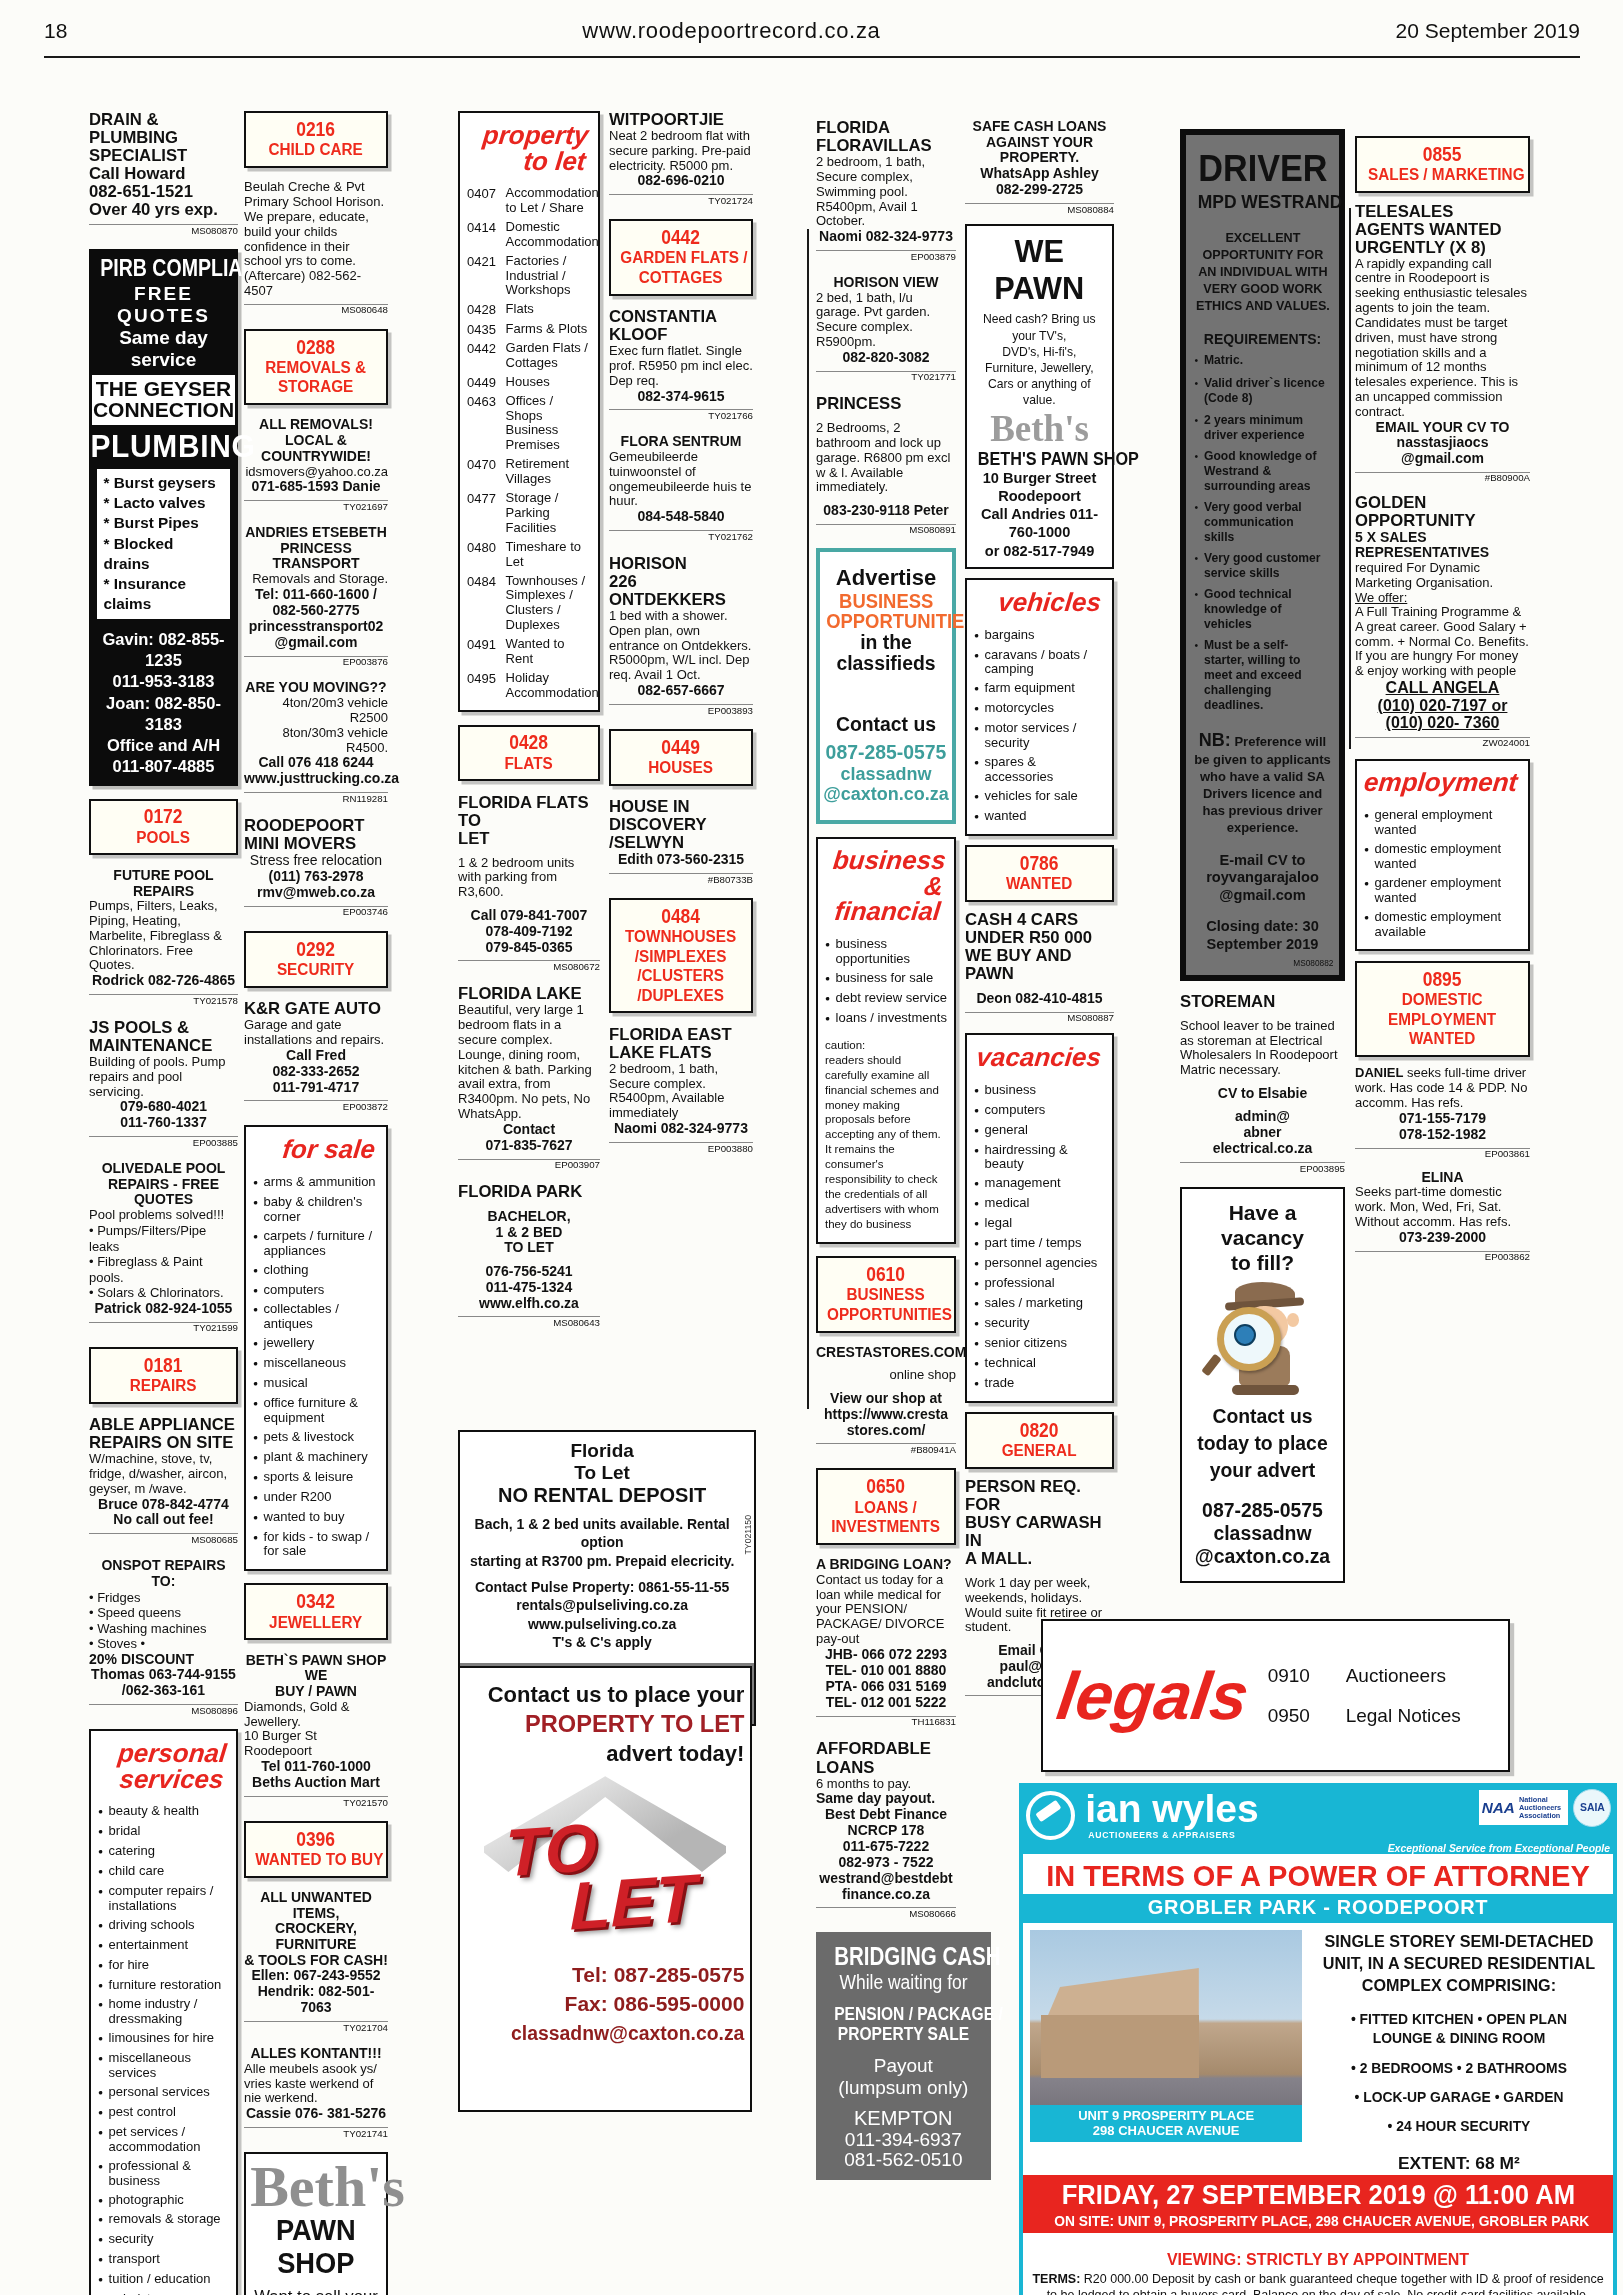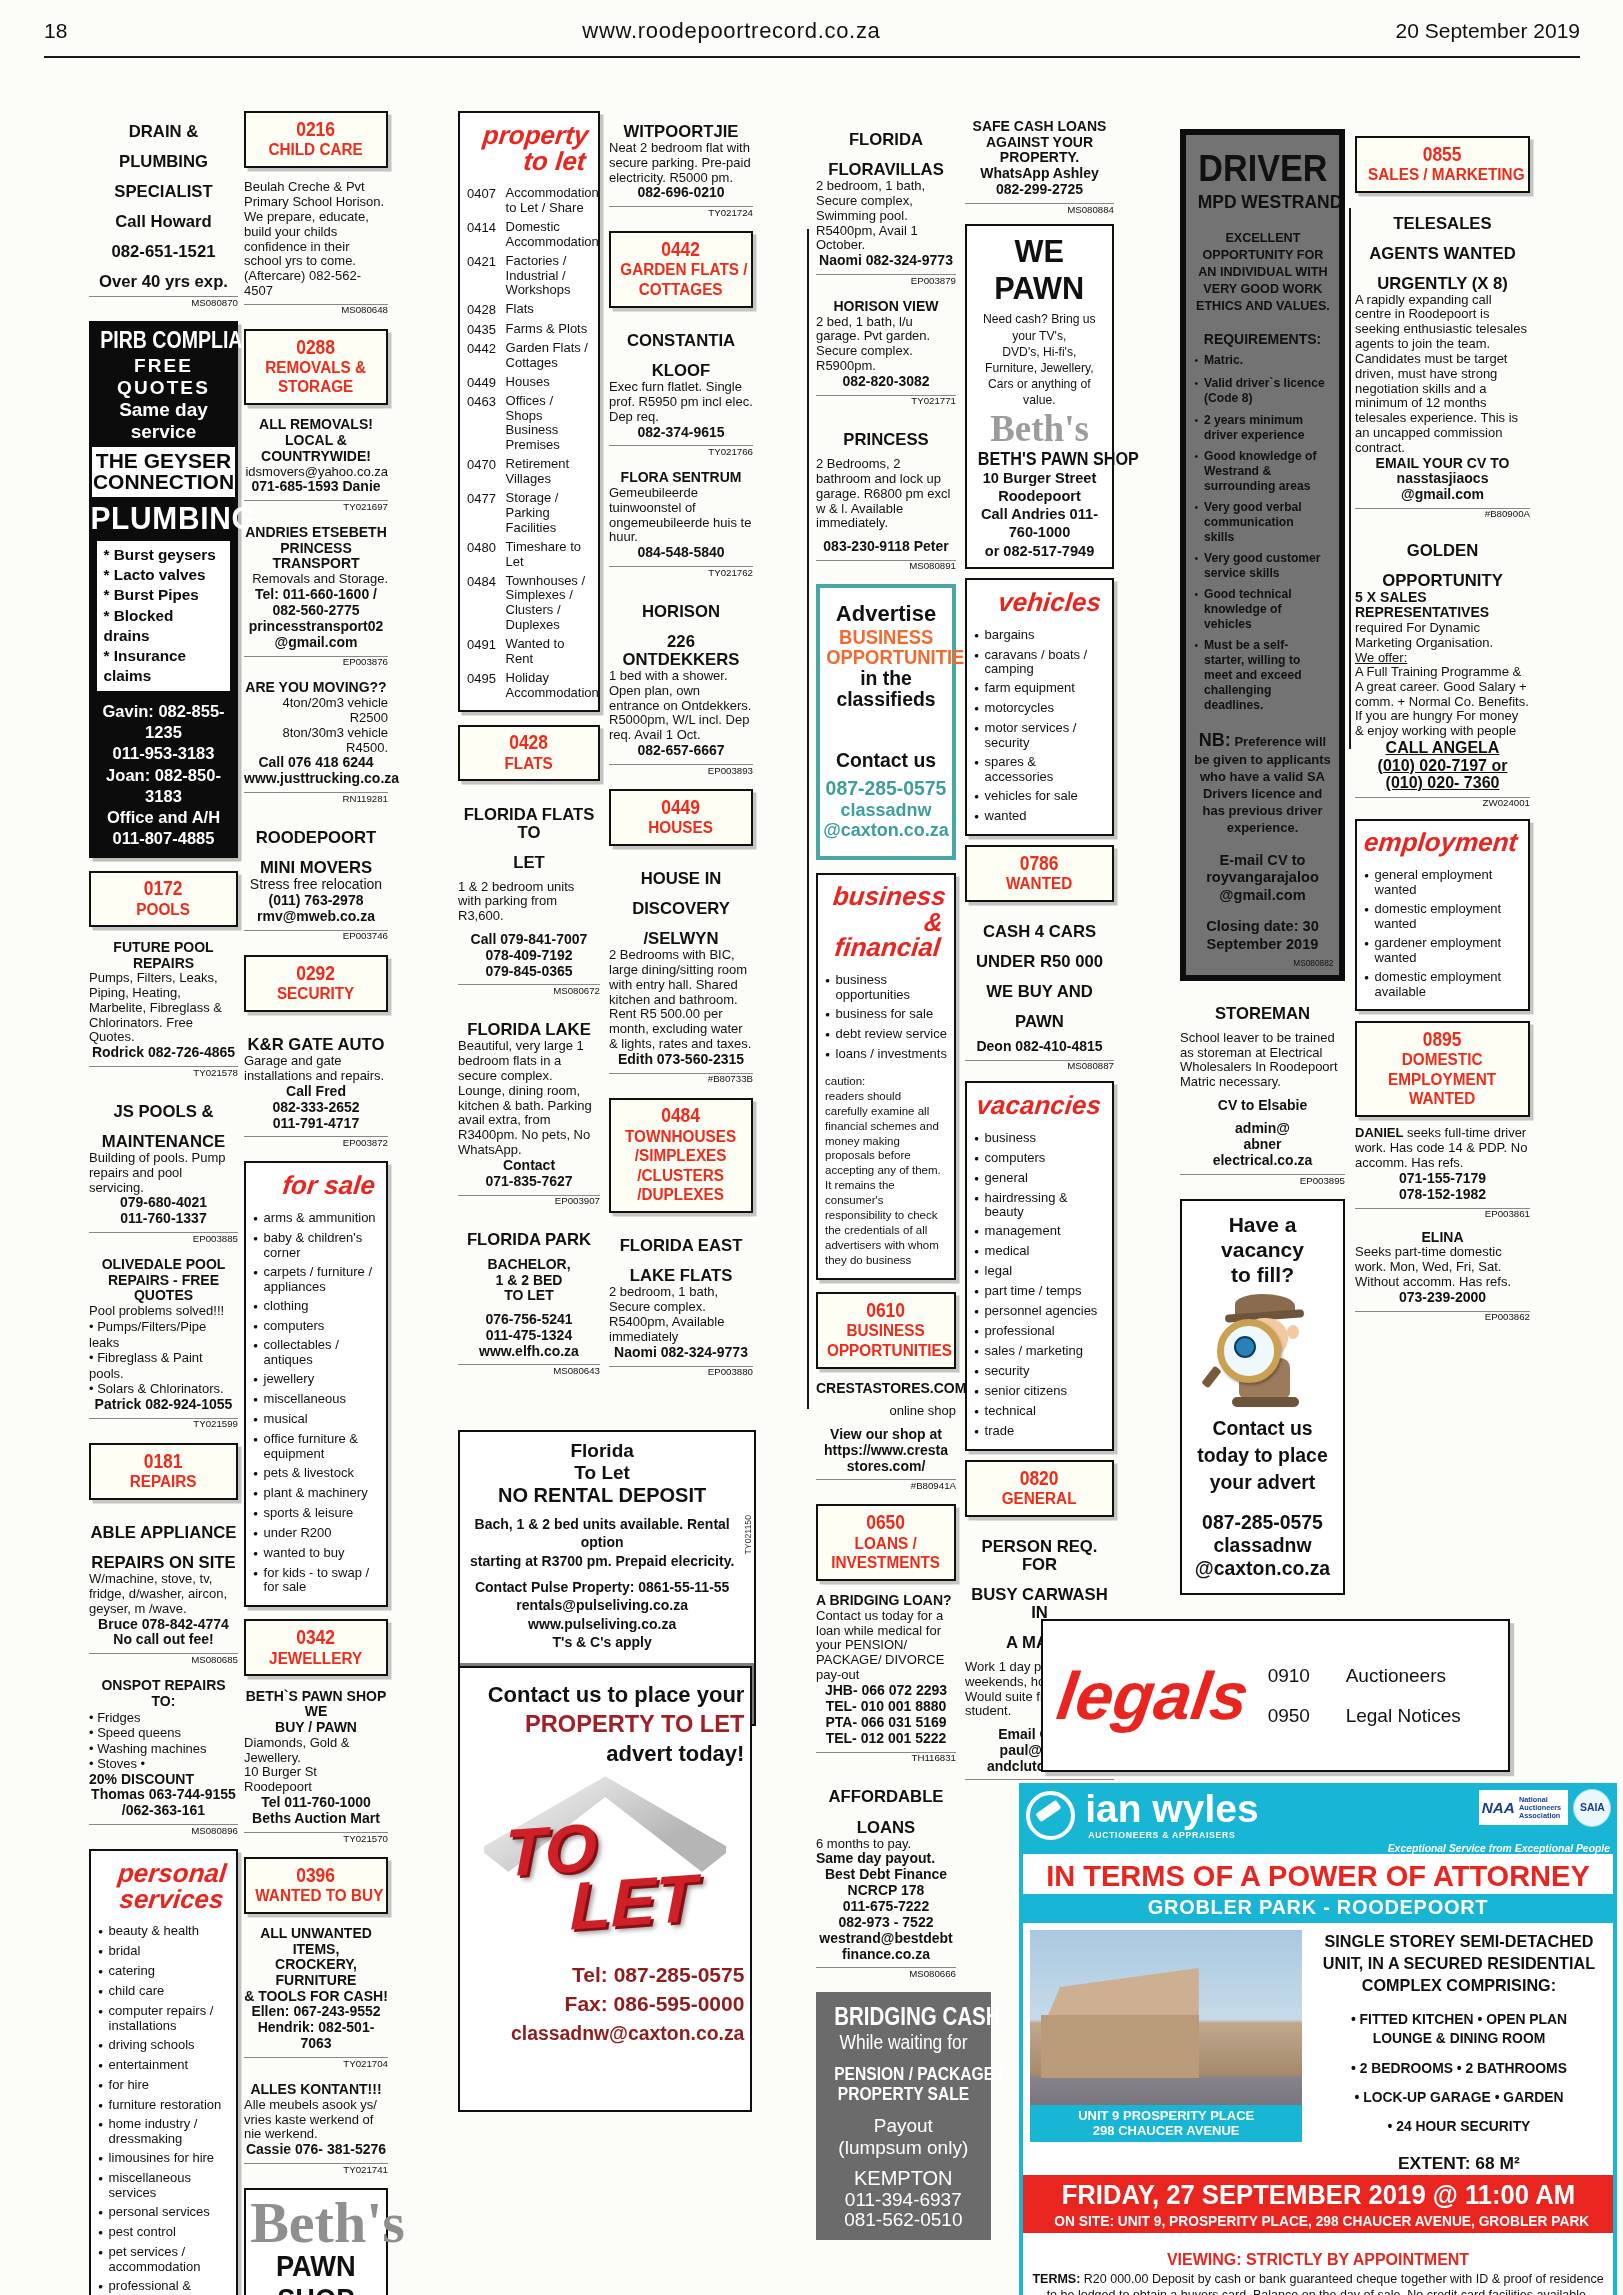--- a/index.html
+++ b/index.html
@@ -4,21 +4,21 @@
 <style>
   html,body{margin:0;padding:0;background:#9a9a9a;}
   .page{position:relative;width:1624px;height:2295px;background:#fcfcf9;font-family:"Liberation Sans",sans-serif;color:#111;overflow:hidden;margin:0 auto;}
   .hdr{position:absolute;top:18px;left:44px;right:44px;display:flex;justify-content:space-between;align-items:baseline;font-size:21px;}
   .hdr-site{font-size:22px;letter-spacing:0.7px;}
   .hdr-rule{position:absolute;top:56px;left:44px;right:44px;border-top:2.1px solid #1a1a1a;}
   .col{position:absolute;top:111px;display:flex;flex-direction:column;gap:12.5px;}
   #c6{gap:9px;} #c8{gap:9.7px;}
   
   .ad{line-height:1.1;}
-  .l-H{font-weight:700;text-align:center;font-size:16.7px;line-height:1.08;margin-top:12px;}
+  .l-H{font-weight:700;text-align:left;font-size:16.7px;line-height:1.08;}
   .l-h{font-weight:700;text-align:center;font-size:14px;line-height:1.12;}
   .l-hl{font-weight:700;font-size:14px;line-height:1.12;}
   .l-n{font-size:13px;line-height:1.14;}
   .l-c{font-size:13px;text-align:right;line-height:1.14;}
   .l-C{font-size:14px;text-align:center;line-height:1.14;}
   .l-b{font-weight:700;text-align:center;font-size:14px;line-height:1.14;}
   .l-nb{font-weight:700;font-size:14px;}
   .l-bl{font-size:13px;line-height:1.2;}
   .l-u{font-size:13px;text-decoration:underline;}
   .l-ub{font-weight:700;text-align:center;font-size:16px;text-decoration:underline;}
@@ -654,21 +654,20 @@
         <div class="l-id">EP003893</div>
       </div>
       <div class="cat-box">
         <div class="cat-num">0449</div>
         <div class="cat-title">HOUSES</div>
       </div>
       <div class="ad">
         <div class="l-H">HOUSE IN</div>
         <div class="l-H">DISCOVERY</div>
         <div class="l-H">/SELWYN</div>
-        <div class="l-n">2 Bedrooms with BIC, large dining/sitting room with entry hall. Shared kitchen and bathroom. Rent R5 500.00 per month, excluding water &amp; lights, rates and taxes.</div>
         <div class="l-b">Edith 073-560-2315</div>
         <div class="l-id">#B80733B</div>
       </div>
       <div class="cat-box">
         <div class="cat-num">0484</div>
         <div class="cat-title">TOWNHOUSES</div>
         <div class="cat-title">/SIMPLEXES</div>
         <div class="cat-title">/CLUSTERS</div>
         <div class="cat-title">/DUPLEXES</div>
       </div>

